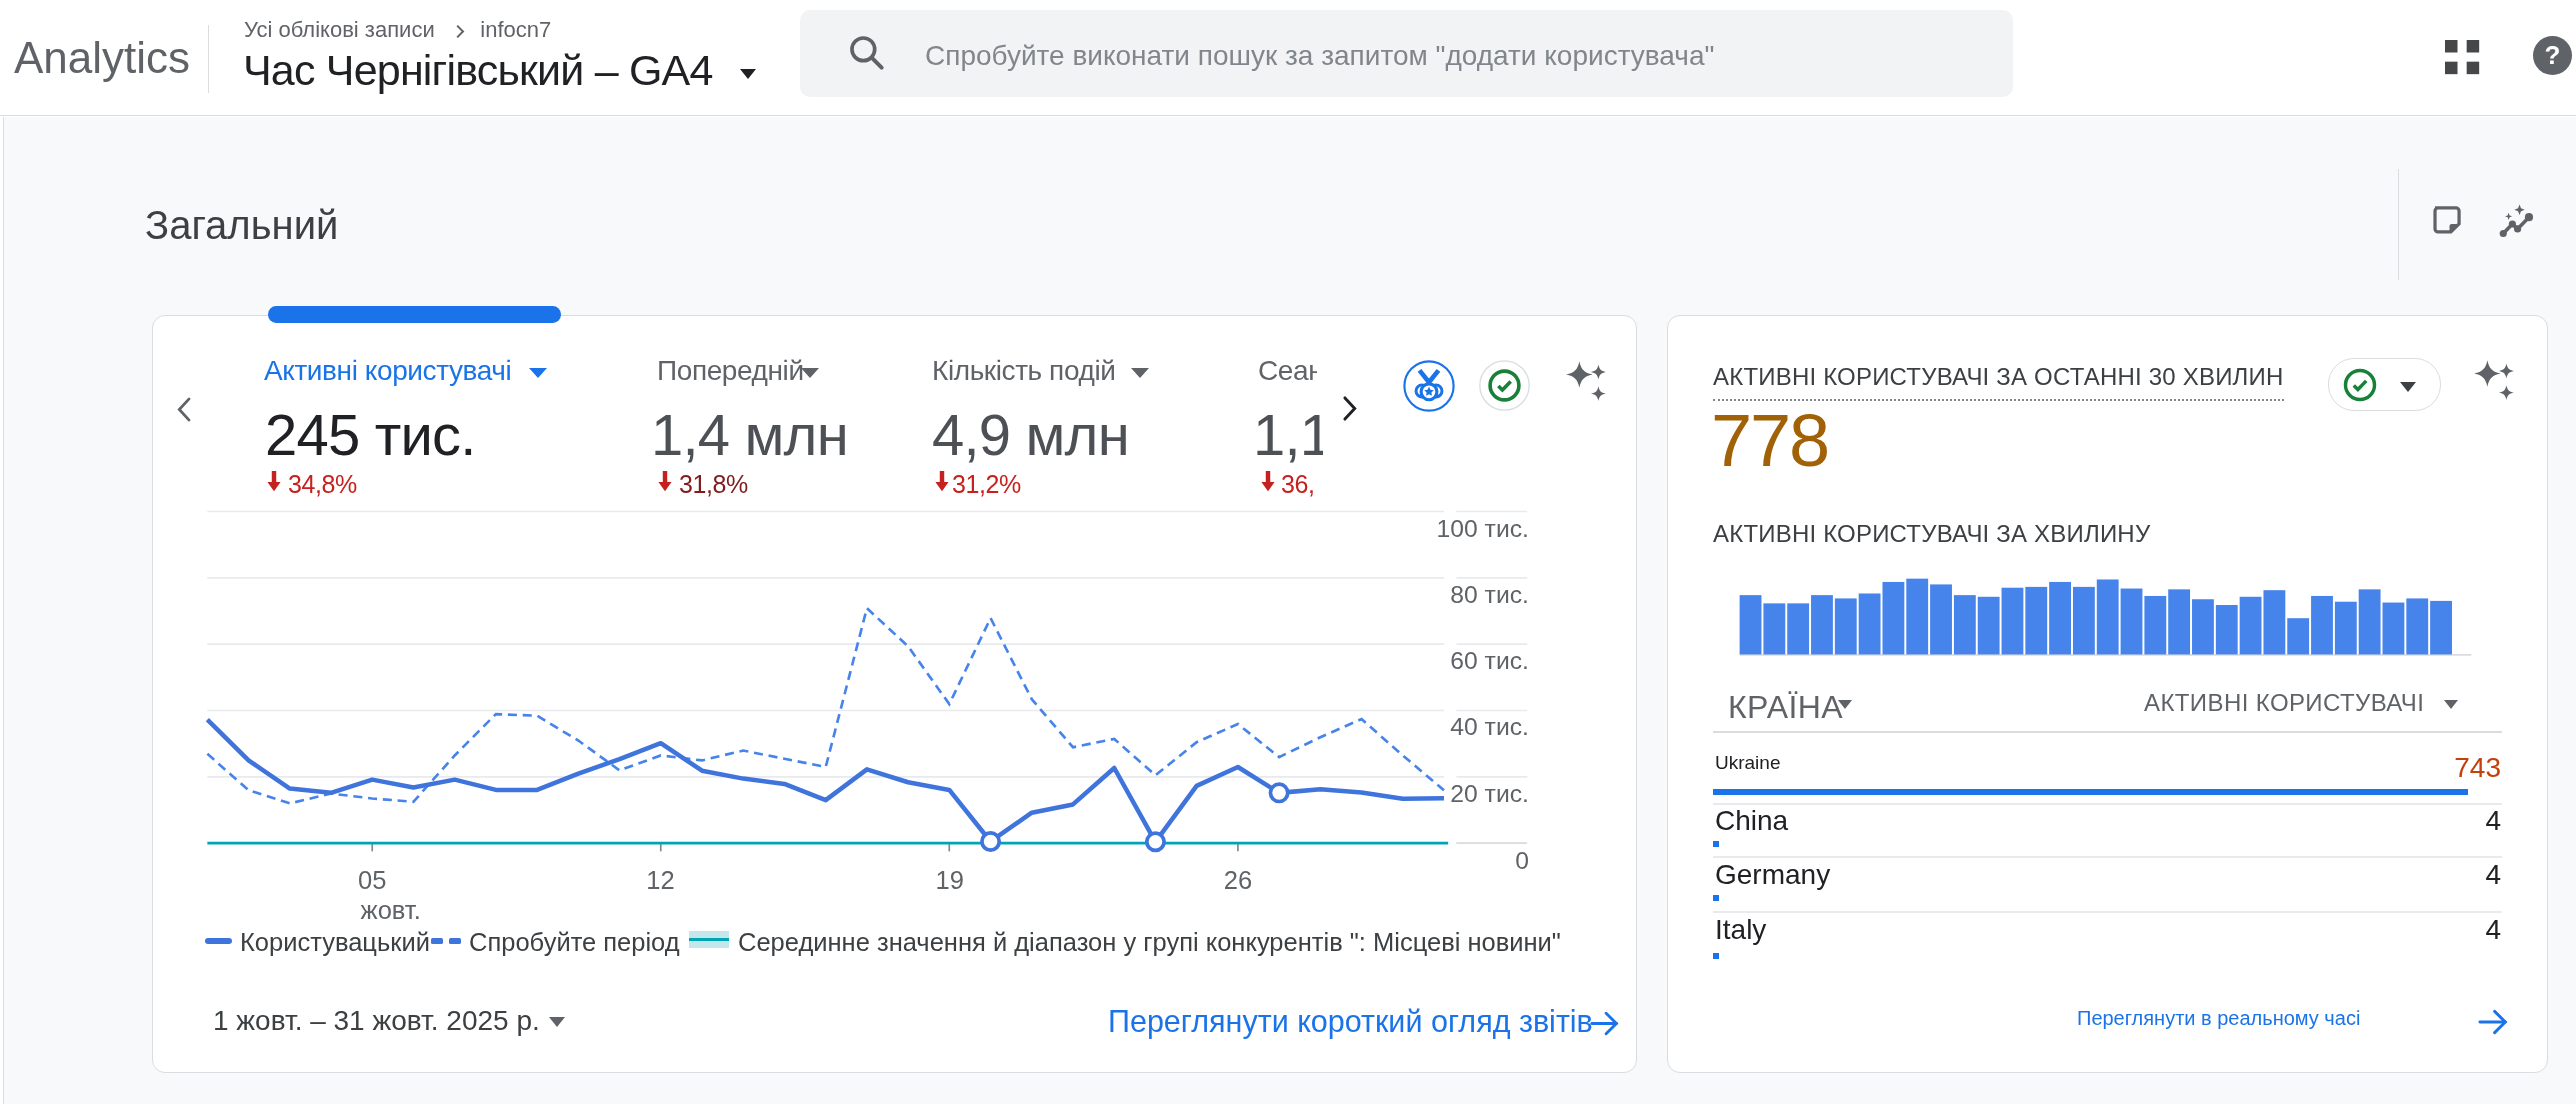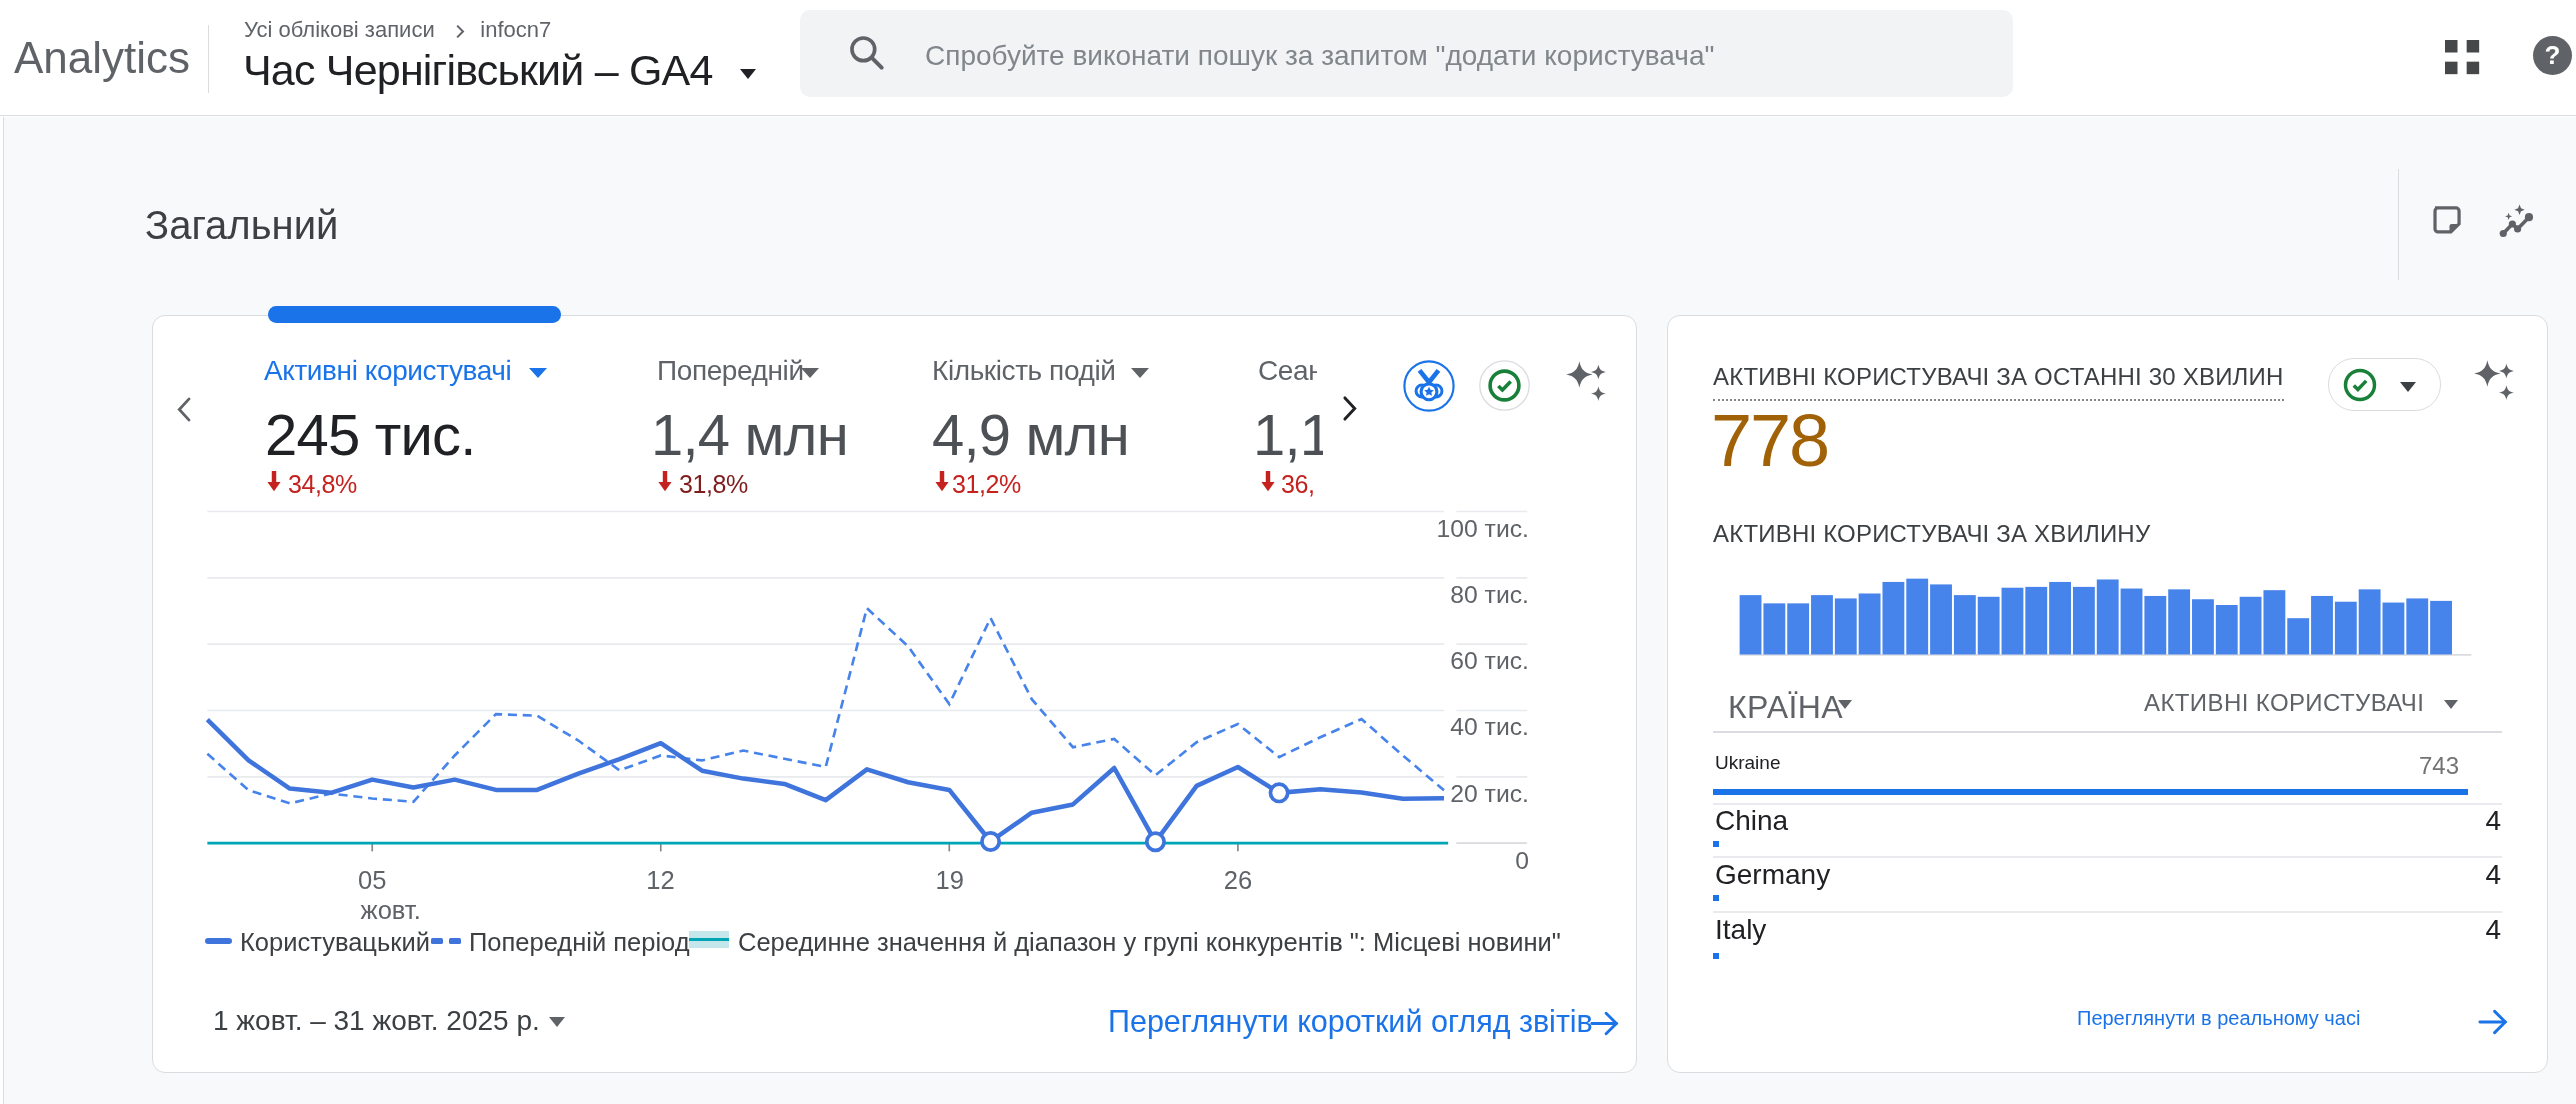--- a/index.html
+++ b/index.html
@@ -182,21 +182,21 @@
 
   <circle cx="1017.6" cy="639" r="10.5" fill="#fff" stroke="#3f74dc" stroke-width="4.5"></circle>
   <circle cx="1217.7" cy="639.4" r="10.5" fill="#fff" stroke="#3f74dc" stroke-width="4.5"></circle>
   <circle cx="1367.8" cy="580" r="10.5" fill="#fff" stroke="#3f74dc" stroke-width="4.5"></circle>
 </svg>
 
 <div class="abs" style="left:205px;top:938px;width:27px;height:5.8px;border-radius:3.3px;background:#3f74dc"></div>
 <div class="abs" style="left:240px;top:928px;font-size:25.5px;color:#3c4043">Користувацький</div>
 <div class="abs" style="left:431px;top:938px;width:12.4px;height:5.8px;border-radius:1.6px;background:#3f74dc"></div>
 <div class="abs" style="left:449px;top:938px;width:12.4px;height:5.8px;border-radius:1.6px;background:#3f74dc"></div>
-<div class="abs" style="left:469px;top:928px;font-size:25.5px;color:#3c4043">Попередній період</div>
+<div class="abs" style="left:469px;top:928px;font-size:25.5px;color:#3c4043">Спробуйте період</div>
 <div class="abs" style="left:689px;top:931px;width:40px;height:16.5px;background:#c3e7ea"></div>
 <div class="abs" style="left:689px;top:938px;width:40px;height:3.3px;background:#00a5b5"></div>
 <div class="abs" style="left:738px;top:928px;font-size:25.5px;color:#3c4043">Серединне значення й діапазон у групі конкурентів ": Місцеві новини"</div>
 
 <div class="abs" style="left:213px;top:1005px;font-size:28px;color:#3c4043">1 жовт. – 31 жовт. 2025 р.</div>
 <div class="abs" style="left:549px;top:1017px;width:0;height:0;border-left:8.2px solid transparent;border-right:8.2px solid transparent;border-top:10px solid #5f6368"></div>
 <div class="abs" style="left:1108px;top:1004px;font-size:30.5px;color:#1a73e8">Переглянути короткий огляд звітів</div>
 <svg class="abs" style="left:1587px;top:1006px" width="35" height="35" viewBox="0 0 44 44">
     <g stroke="#1a73e8" stroke-width="3.6" fill="none" stroke-linecap="round">
       <path d="M6 22 H37"></path>
@@ -260,21 +260,21 @@
   </g>
 </svg>
 
 <div class="abs" style="left:1728px;top:689px;font-size:32px;color:#5f6368;letter-spacing:0.4px">КРАЇНА</div>
 <div class="abs" style="left:1838px;top:700px;width:0;height:0;border-left:7.4px solid transparent;border-right:7.4px solid transparent;border-top:9px solid #5f6368"></div>
 <div class="abs" style="left:2144px;top:689px;font-size:24px;color:#5f6368;letter-spacing:0.4px">АКТИВНІ КОРИСТУВАЧІ</div>
 <div class="abs" style="left:2444px;top:700px;width:0;height:0;border-left:7.4px solid transparent;border-right:7.4px solid transparent;border-top:9px solid #5f6368"></div>
 <div class="abs" style="left:1713px;top:731px;width:789px;height:1.6px;background:#dadce0"></div>
 
 <div class="abs" style="left:1715px;top:752px;font-size:19px;color:#202124">Ukraine</div>
-<div class="abs" style="left:2419px;top:752px;font-size:24px;color:#737373;width:82px;">743</div>
+<div class="abs" style="left:2419px;top:752px;font-size:28px;color:#c2410c;width:82px;text-align:right">743</div>
 <div class="abs" style="left:1713px;top:789px;width:755px;height:5.8px;background:#1a73e8"></div>
 <div class="abs" style="left:1713px;top:803px;width:789px;height:1.6px;background:#e8eaed"></div>
 <div class="abs" style="left:1715px;top:805px;font-size:28px;color:#202124">China</div>
 <div class="abs" style="left:2419px;top:805px;font-size:28px;color:#202124;width:82px;text-align:right">4</div>
 <div class="abs" style="left:1713px;top:841px;width:5.8px;height:5.8px;background:#1a73e8"></div>
 <div class="abs" style="left:1713px;top:856px;width:789px;height:1.6px;background:#e8eaed"></div>
 <div class="abs" style="left:1715px;top:859px;font-size:28px;color:#202124">Germany</div>
 <div class="abs" style="left:2419px;top:859px;font-size:28px;color:#202124;width:82px;text-align:right">4</div>
 <div class="abs" style="left:1713px;top:895px;width:5.8px;height:5.8px;background:#1a73e8"></div>
 <div class="abs" style="left:1713px;top:911px;width:789px;height:1.6px;background:#e8eaed"></div>

